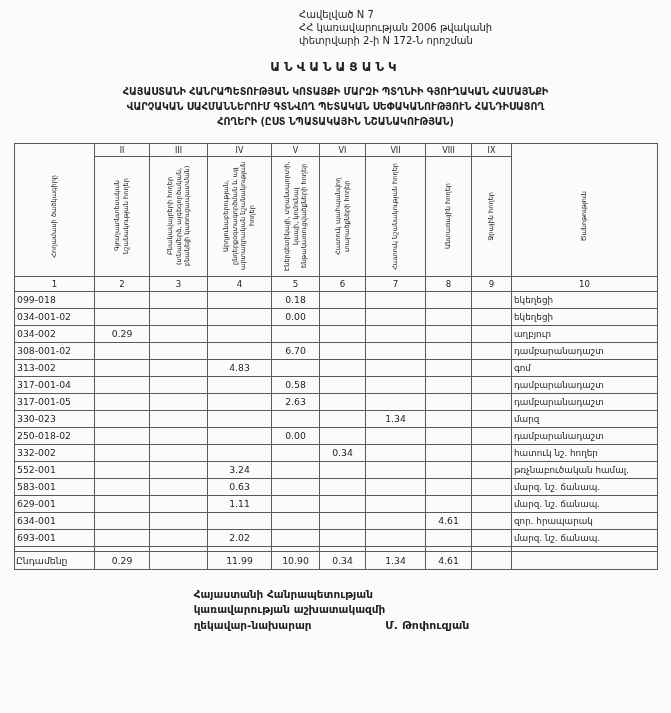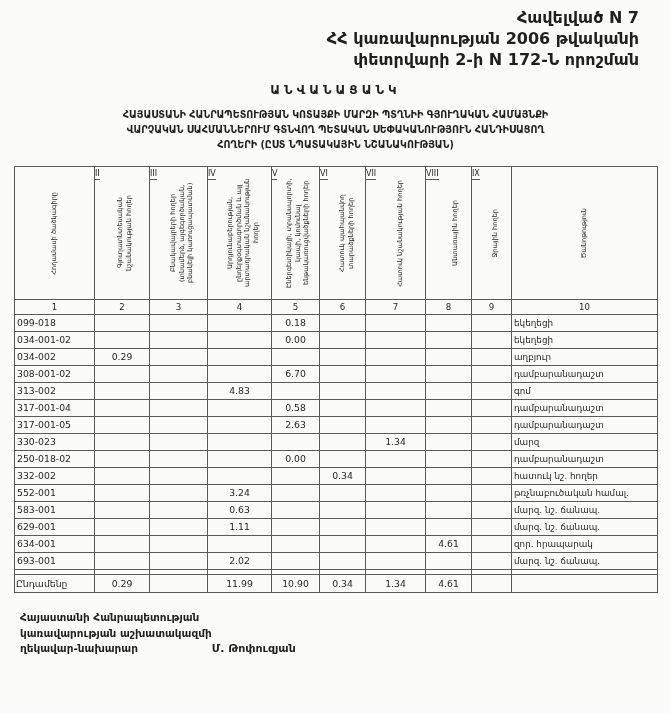--- a/index.html
+++ b/index.html
@@ -11,23 +11,23 @@
     color:#1f1f1f;
     overflow:hidden;
   }
   .page { padding:8px 14px 0 14px; }
 
   
   .annex {
     width:340px;
     margin-left:auto;
     margin-right:18px;
-    text-align:right;
-    font-size:16px;
-    font-weight:bold;
+    text-align:left;
+    font-size:10px;
+    font-weight:normal;
     line-height:1.3;
   }
 
   .doc-title {
     margin-top:13px;
     text-align:center;
     font-size:12px;
     font-weight:bold;
     letter-spacing:4px;
   }
@@ -48,21 +48,21 @@
     width:643px;
     border:1px solid #3d3d3d;
   }
   table.land th, table.land td {
     border:1px solid #5a5a5a;
     padding:0 2px;
     overflow:hidden;
     white-space:nowrap;
   }
   tr.h-row th { padding:0; vertical-align:top; height:132px; background:#fbfbf9; }
-  .hcell { display:flex; flex-direction:row; height:132px; }
+  .hcell { display:flex; flex-direction:column; height:132px; }
   .hnum {
     height:13px; line-height:13px;
     border-bottom:1px solid #5a5a5a;
     font-size:8px; font-weight:normal; text-align:center;
   }
   .hnum.empty { border-bottom:none; }
   .hlab { flex:1; display:flex; align-items:center; justify-content:center; overflow:hidden; padding:2px 0; }
   .vtext {
     writing-mode:vertical-rl;
     transform:rotate(180deg);
@@ -79,21 +79,21 @@
   td.c-note { text-align:left; padding-left:4px; font-size:8.8px; }
   tr.spacer td { height:5px; }
   tfoot td { height:18px; font-size:9.3px; }
   tfoot td.c-code { padding-left:1px; }
 
   
   .footer {
     margin-top:17px;
     padding:0 14px 0 6px;
     display:flex;
-    justify-content:flex-start;
+    justify-content:center;
     align-items:flex-end;
   }
   .footer-org { font-size:10.5px; font-weight:bold; line-height:1.5; }
   .signature  { font-size:11px; font-weight:bold; padding-bottom:2px; }
 </style>
 </head>
 <body>
 
 <div class="page">
 

